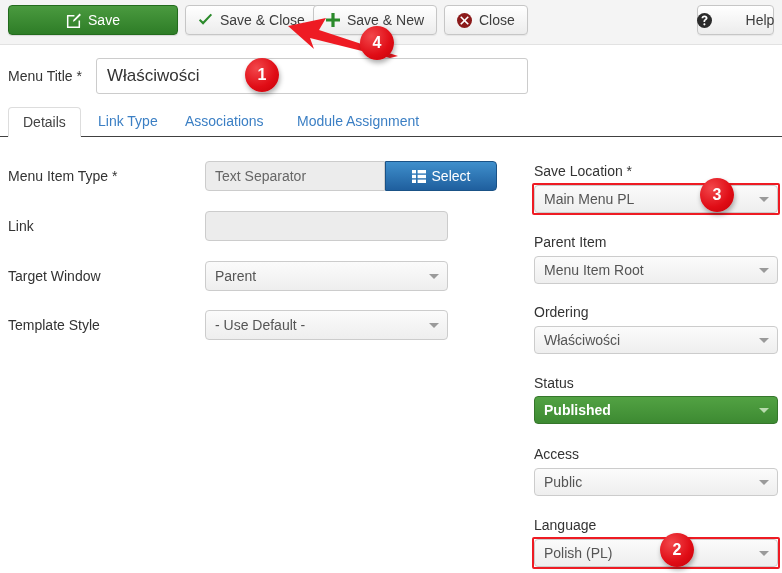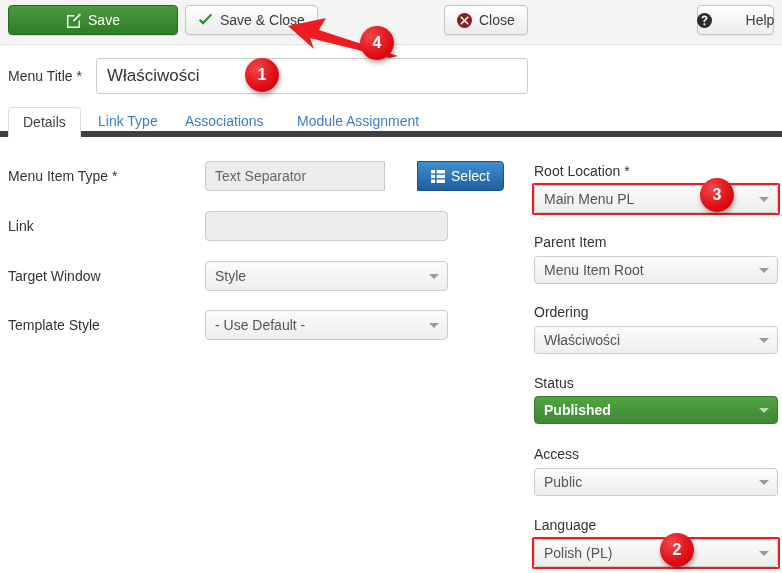--- a/index.html
+++ b/index.html
@@ -94,21 +94,21 @@
     font-family: "Liberation Sans", sans-serif;
     line-height: 34px;
     outline: none;
   }
 
   
   .tabs {
     position: absolute;
     left: 0; top: 107px;
     width: 782px; height: 30px;
-    border-bottom: 6px solid #404040;
+    border-bottom: 1px solid #404040;
   }
   .tab {
     position: absolute;
     top: 0;
     height: 30px;
     line-height: 29px;
     padding: 0 14px;
     font-size: 14px;
     color: #3b7fc4;
     cursor: pointer;
@@ -157,32 +157,31 @@
     margin-top: -2px;
     width: 0; height: 0;
     border-left: 5px solid transparent;
     border-right: 5px solid transparent;
     border-top: 5px solid #9a9a9a;
   }
   .btn-select {
     position: absolute;
     left: 385px;
     height: 30px;
-    width: 87px;
+    width: 112px;
     display: flex;
     align-items: center;
     justify-content: center;
     gap: 6px;
     background: linear-gradient(to bottom, #3f8fcc 0%, #1f5f9e 100%);
     border: 1px solid #1a5286;
     border-radius: 0 4px 4px 0;
     color: #ffffff;
     font-size: 14px;
     cursor: pointer;
-    margin-left: 32px;
   }
 
   
   .lbl-right {
     position: absolute;
     left: 534px;
     font-size: 14px;
     color: #333;
     white-space: nowrap;
   }
@@ -253,20 +252,28 @@
 
   <div class="btn btn-default btn-saveclose">
     <span class="ico ico-check">
       <svg viewBox="0 0 16 14">
           <path d="M1 7.4 5.4 12 15 1.6 13.4.4 5.4 8.6 2.4 5.8z" fill="#2b8a2b"></path>
         </svg>
     </span>
     <span>Save &amp; Close</span>
   </div>
 
+  <div class="btn btn-default btn-savenew">
+    <span class="ico ico-plus">
+      <svg viewBox="0 0 14 14">
+          <path d="M5.4 0h3.2v5.4H14v3.2H8.6V14H5.4V8.6H0V5.4h5.4z" fill="#2b8a2b"></path>
+        </svg>
+    </span>
+    <span>Save &amp; New</span>
+  </div>
 
   <div class="btn btn-default btn-close">
     <span class="ico ico-close">
       <svg viewBox="0 0 16 16">
           <circle cx="8" cy="8" r="8" fill="#8b1a1a"></circle>
           <path d="M4.6 3.4 8 6.8l3.4-3.4 1.2 1.2L9.2 8l3.4 3.4-1.2 1.2L8 9.2l-3.4 3.4-1.2-1.2L6.8 8 3.4 4.6z" fill="#ffffff"></path>
         </svg>
     </span>
     <span>Close</span>
   </div>
@@ -308,31 +315,31 @@
       </svg>
   </span>
   <span>Select</span>
 </div>
 
 <span class="lbl-left" style="top:218px;">Link</span>
 <div class="fld plain" style="top:211px; width:243px;"></div>
 
 <span class="lbl-left" style="top:268px;">Target Window</span>
 <div class="fld" style="top:261px; width:243px;">
-  <span>Style</span>
+  <span>Parent</span>
   <span class="sel-arrow"></span>
 </div>
 
 <span class="lbl-left" style="top:317px;">Template Style</span>
 <div class="fld" style="top:310px; width:243px;">
   <span>- Use Default -</span>
   <span class="sel-arrow"></span>
 </div>
 
-<span class="lbl-right" style="top:163px;">Root Location *</span>
+<span class="lbl-right" style="top:163px;">Save Location *</span>
 <div class="fld-right" style="top:185px;">
   <span>Main Menu PL</span>
   <span class="sel-arrow"></span>
 </div>
 <div class="hl-box" style="left:532px; top:183px; width:248px; height:32px;"></div>
 
 <span class="lbl-right" style="top:234px;">Parent Item</span>
 <div class="fld-right" style="top:256px;">
   <span>Menu Item Root</span>
   <span class="sel-arrow"></span>

